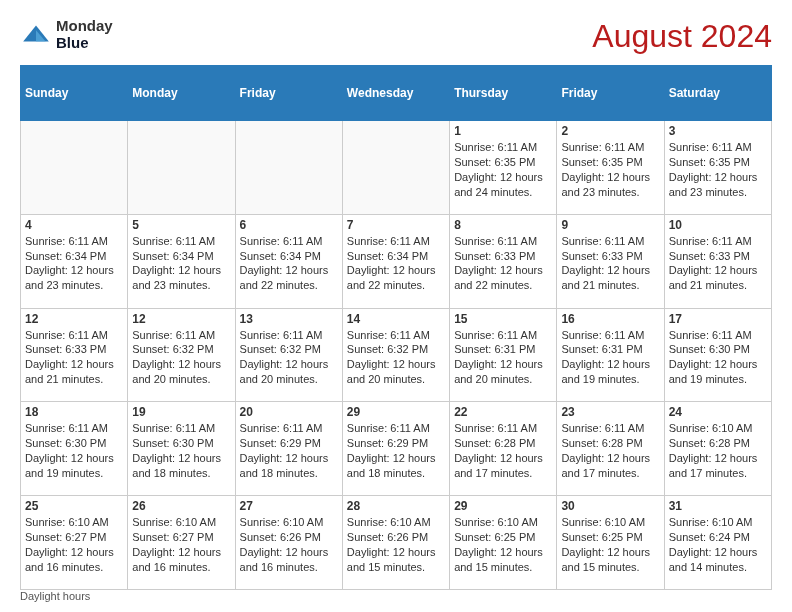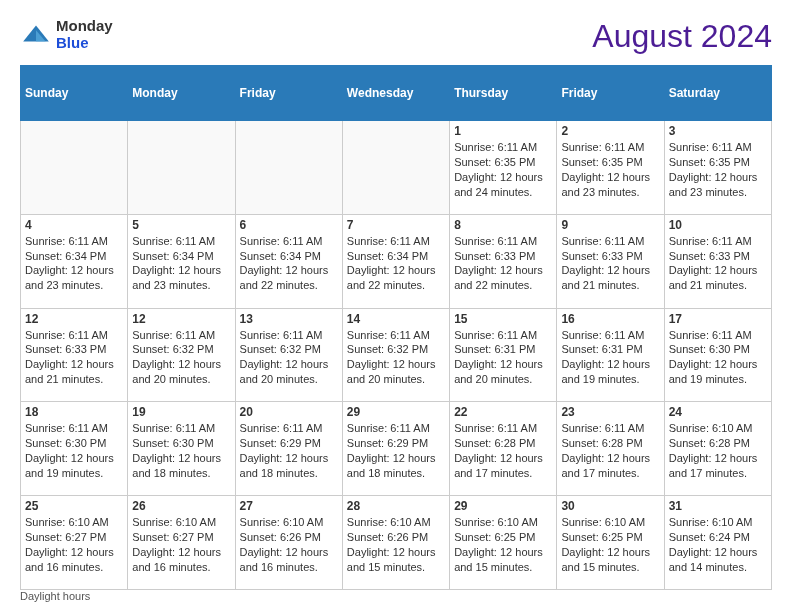--- a/index.html
+++ b/index.html
@@ -34,33 +34,33 @@
       line-height: 1.1;
     }
     .logo-text .general {
       font-size: 15px;
       font-weight: bold;
       color: #333;
     }
     .logo-text .blue {
       font-size: 15px;
       font-weight: bold;
-      color: #1d4ed8;
+      color: #0f172a;
     }
     .logo-icon {
       width: 32px;
       height: 32px;
     }
     .title-block {
       text-align: right;
     }
     .title-block .month-year {
       font-size: 32px;
       font-weight: normal;
-      color: #4c1d95;
+      color: #b91c1c;
     }
     .title-block .location {
       font-size: 14px;
       color: #555;
     }
     .calendar {
       flex: 1;
       border: 1px solid #ccc;
       border-collapse: collapse;
       width: 100%;

